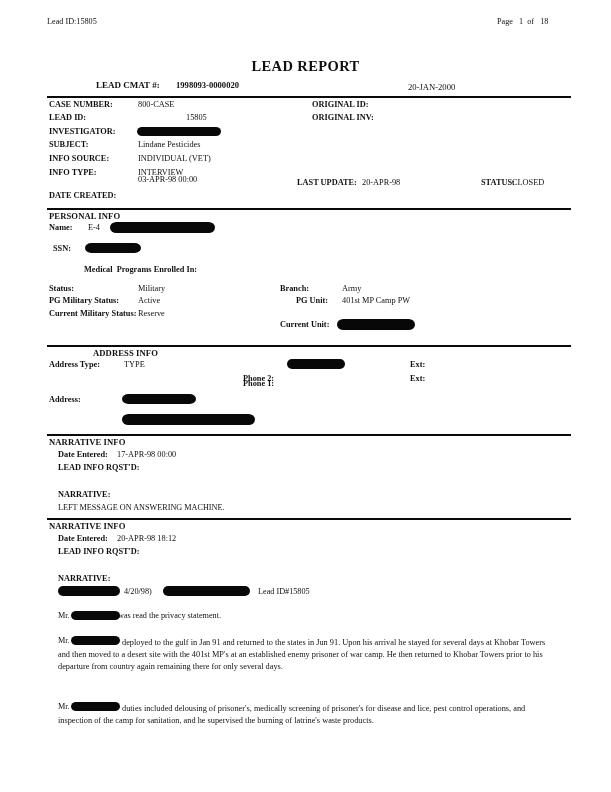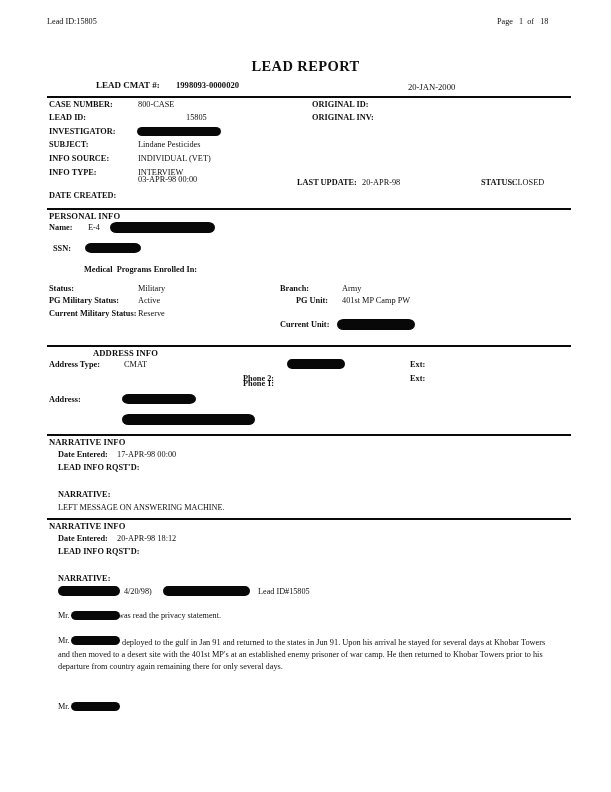--- a/index.html
+++ b/index.html
@@ -140,21 +140,21 @@
   <div class="t" style="left:138px; top:310px;">Reserve</div>
 
   <div class="t b" style="left:280px; top:321px;">Current Unit:</div>
   <div class="redact r2" style="left:337px; top:319px; width:78px; height:11px;"></div>
 
   <div class="rule thick" style="top:345px;"></div>
 
   <div class="t sect" style="left:49px; top:349px;margin-left:44px;">ADDRESS INFO</div>
 
   <div class="t b" style="left:49px; top:361px;">Address Type:</div>
-  <div class="t" style="left:124px; top:361px;">CMAT</div>
+  <div class="t" style="left:124px; top:361px;">TYPE</div>
 
   <div class="t b" style="left:243px; top:361px;margin-top:19px;">Phone 1:</div>
   <div class="redact" style="left:287px; top:359px; width:58px; height:10px;"></div>
   <div class="t b" style="left:410px; top:361px;">Ext:</div>
 
   <div class="t b" style="left:243px; top:375px;">Phone 2:</div>
   <div class="t b" style="left:410px; top:375px;">Ext:</div>
 
   <div class="t b" style="left:49px; top:396px;">Address:</div>
   <div class="redact r2" style="left:122px; top:394px; width:74px; height:10px;"></div>
@@ -187,14 +187,15 @@
   <div class="t narrtext" style="left:58px; top:612px;">Mr.</div>
   <div class="redact" style="left:71px; top:611px; width:49px; height:9px;"></div>
   <div class="t narrtext" style="left:118px; top:612px;">was read the privacy statement.</div>
 
   <div class="t narrtext" style="left:58px; top:637px;">Mr.</div>
   <div class="redact" style="left:71px; top:636px; width:49px; height:9px;"></div>
   <div class="para" style="left:58px; top:637px; text-indent:64px;">deployed to the gulf in Jan 91 and returned to the states in Jun 91.  Upon his arrival he stayed for several days at Khobar Towers and then moved to a desert site with the 401st MP's at an established enemy prisoner of war camp.  He then returned to Khobar Towers prior to his departure from country again remaining there for only several days.</div>
 
   <div class="t narrtext" style="left:58px; top:703px;">Mr.</div>
   <div class="redact" style="left:71px; top:702px; width:49px; height:9px;"></div>
+  <div class="para" style="left:58px; top:703px; text-indent:64px;">duties included delousing of prisoner's, medically screening of prisoner's for disease and lice, pest control operations, and inspection of the camp for sanitation, and he supervised the burning of latrine's waste products.</div>
 
 </div>
 
 </body></html>

